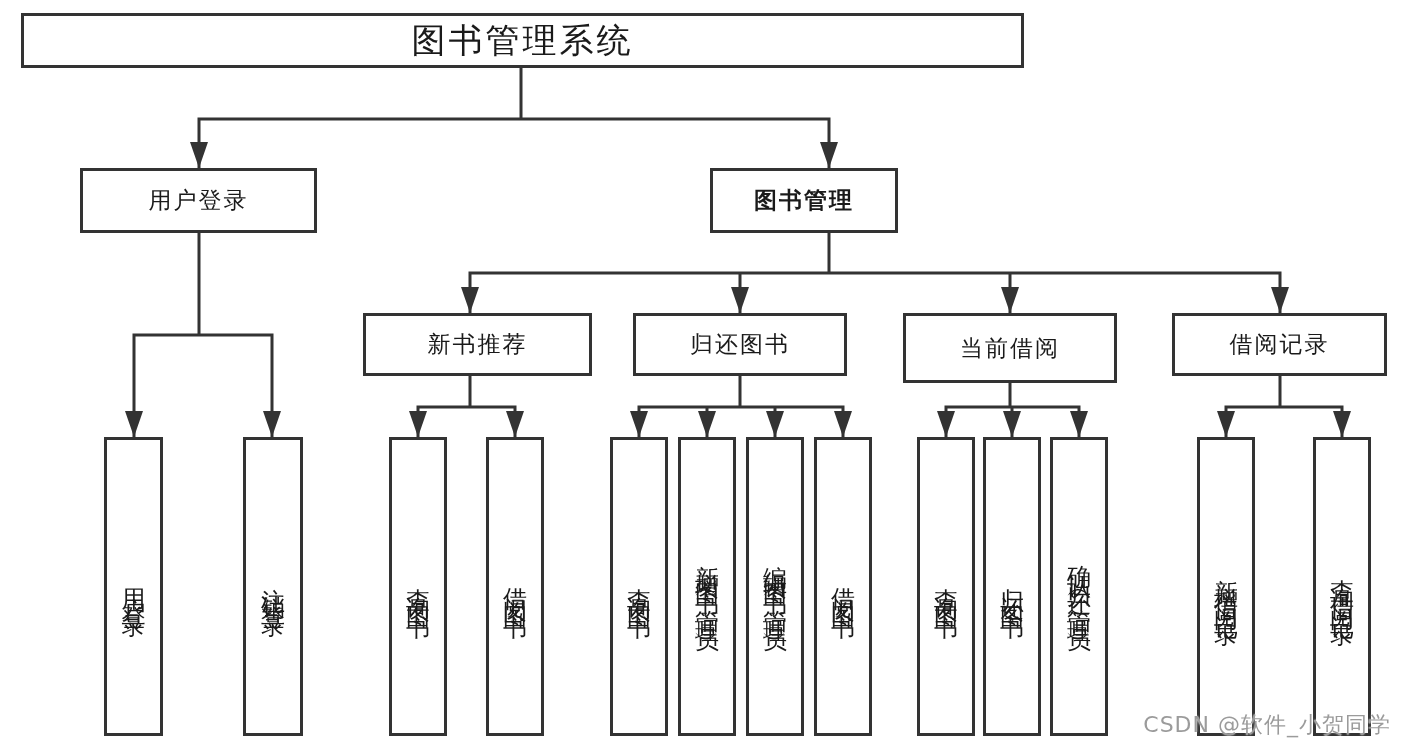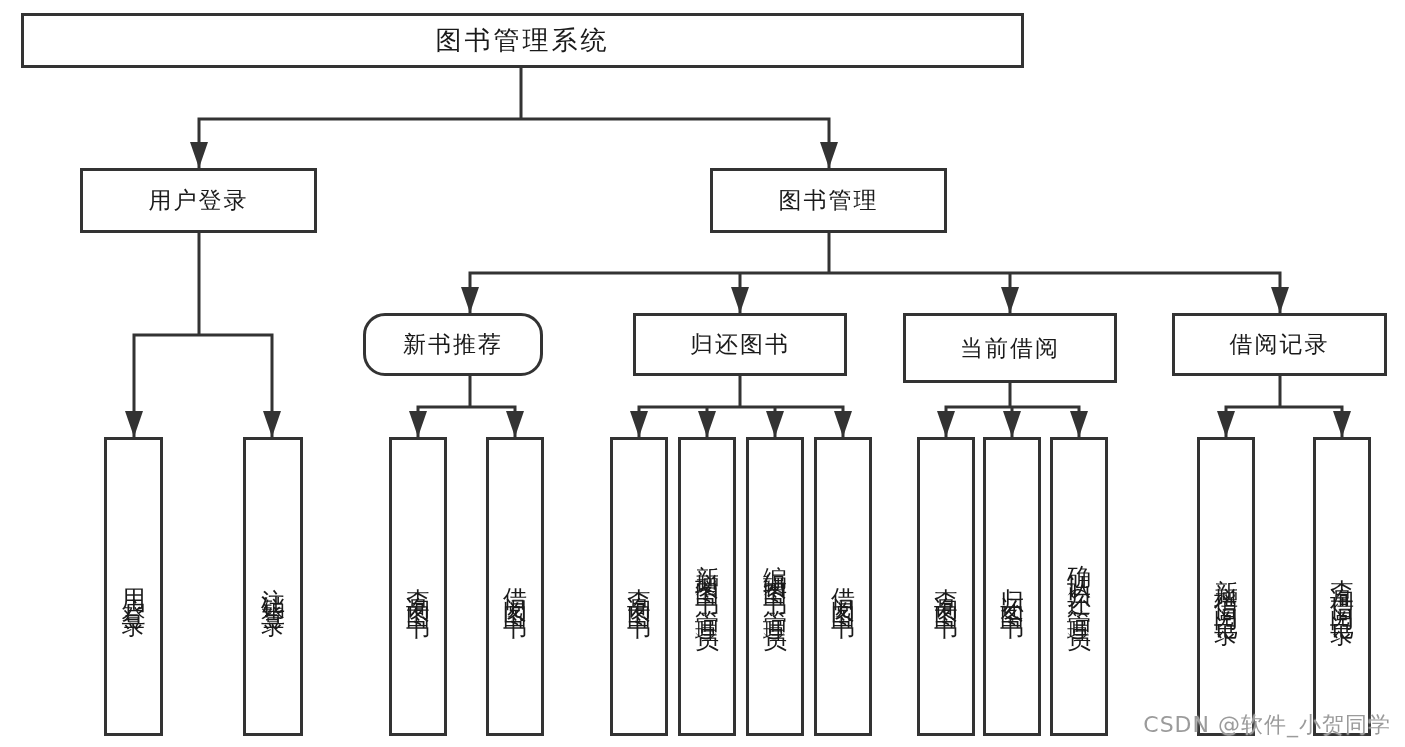--- a/index.html
+++ b/index.html
@@ -14,21 +14,21 @@
   #wires{position:absolute;left:0;top:0;width:1405px;height:747px;pointer-events:none;}
   .box{
     position:absolute;
     box-sizing:border-box;
     border:3px solid #333333;
     background:#ffffff;
     display:flex;align-items:center;justify-content:center;
     z-index:2;
   }
   .h{font-size:23px;letter-spacing:2px;white-space:nowrap;}
-  .root-box{font-size:26px;letter-spacing:3px;font-family:Liberation Mono, monospace;}
+  .root-box{font-size:34px;letter-spacing:3px;font-family:Liberation Mono, monospace;}
   .v{
     writing-mode:vertical-rl;
     text-orientation:mixed;
     font-size:24px;
     letter-spacing:9px;
     line-height:1;
   }
   .watermark{
     position:absolute;
     right:14px;bottom:7px;
@@ -72,23 +72,23 @@
       <polygon points="1003,411 1021,411 1012,437"></polygon>
       <polygon points="1070,411 1088,411 1079,437"></polygon>
       <polygon points="1217,411 1235,411 1226,437"></polygon>
       <polygon points="1333,411 1351,411 1342,437"></polygon>
     </g>
   </svg>
 
   <div class="box h root-box" style="left:21px;top:13px;width:1003px;height:55px;">图书管理系统</div>
 
   <div class="box h" style="left:80px;top:168px;width:237px;height:65px;">用户登录</div>
-  <div class="box h" style="left:710px;top:168px;width:237px;height:65px;">图书管理</div>
+  <div class="box h" style="left:710px;top:168px;width:188px;height:65px;font-weight:bold;">图书管理</div>
 
-  <div class="box h" style="left:363px;top:313px;width:180px;height:63px;border-radius:22px;">新书推荐</div>
+  <div class="box h" style="left:363px;top:313px;width:229px;height:63px;">新书推荐</div>
   <div class="box h" style="left:633px;top:313px;width:214px;height:63px;">归还图书</div>
   <div class="box h" style="left:903px;top:313px;width:214px;height:70px;">当前借阅</div>
   <div class="box h" style="left:1172px;top:313px;width:215px;height:63px;">借阅记录</div>
 
   <div class="box v" style="left:104px;top:437px;width:59px;height:299px;">用户登录</div>
   <div class="box v" style="left:243px;top:437px;width:60px;height:299px;">注销登录</div>
 
   <div class="box v" style="left:389px;top:437px;width:58px;height:299px;">查询图书</div>
   <div class="box v" style="left:486px;top:437px;width:58px;height:299px;">借阅图书</div>
 

